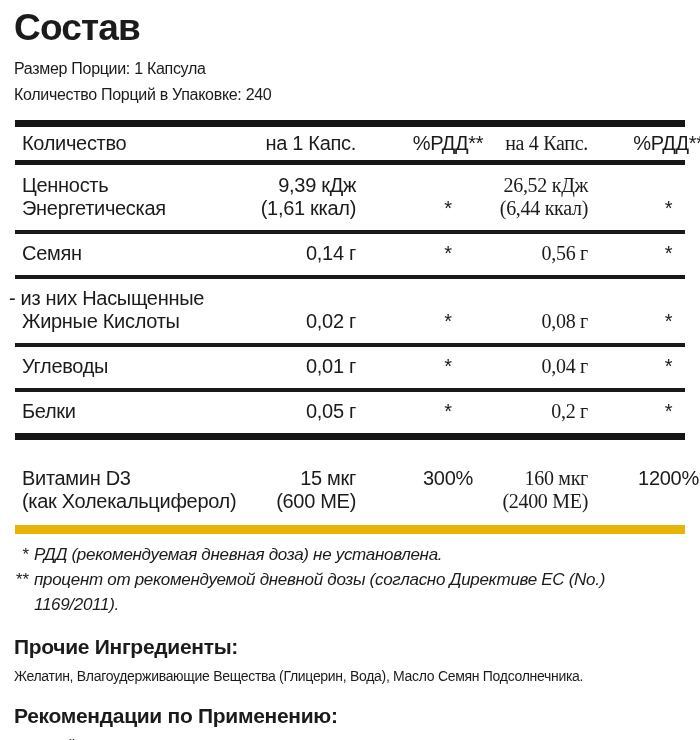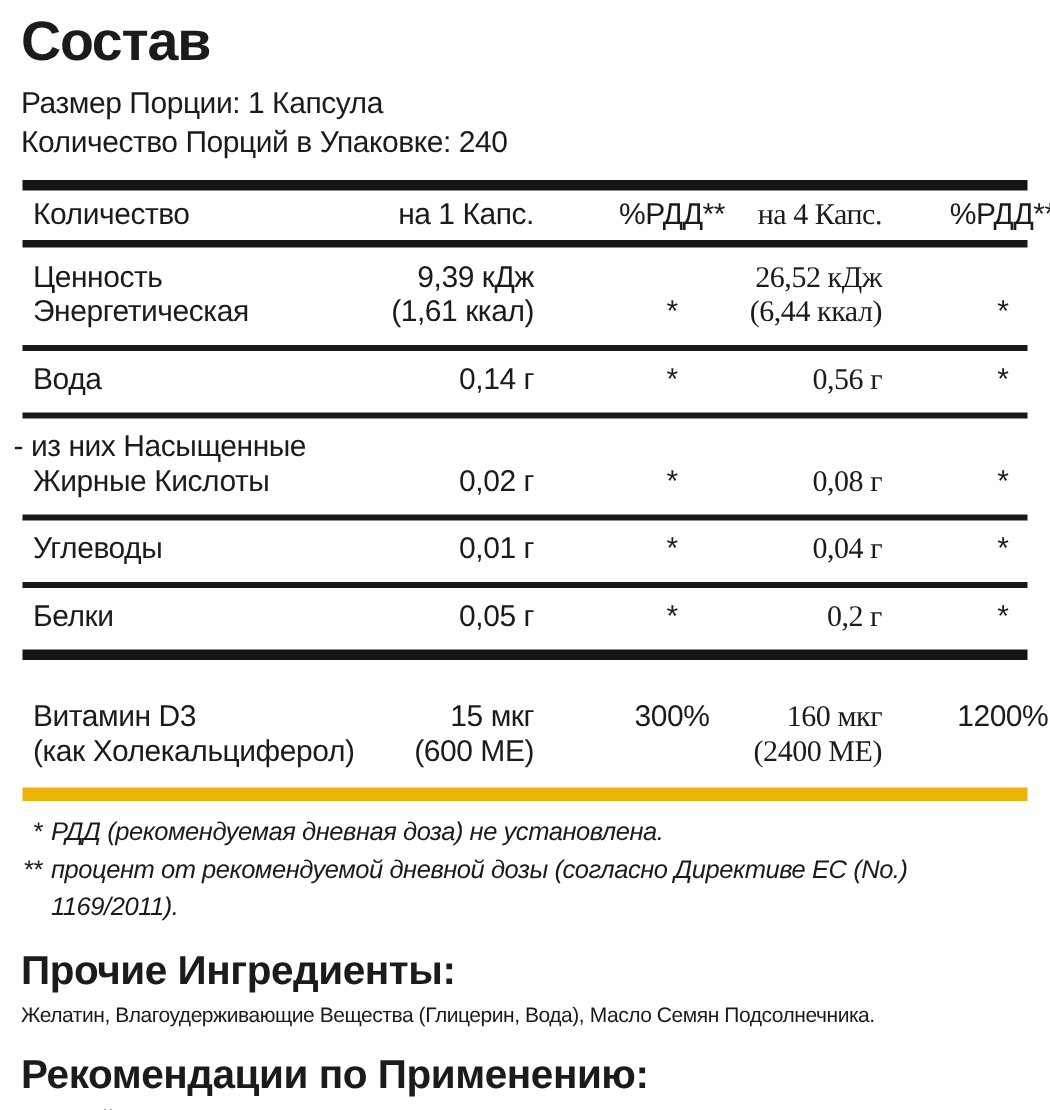--- a/index.html
+++ b/index.html
@@ -12,21 +12,21 @@
   .page { padding: 6px 8px 0 8px; }
 
   .title {
     font-size: 37px;
     font-weight: bold;
     letter-spacing: -0.8px;
     margin: 2px 0 7px 6px;
     line-height: 1.1;
   }
   .serving-line {
-    font-size: 20px;
+    font-size: 16px;
     line-height: 26px;
     margin-left: 6px;
   }
 
   
   .nutri-table {
     margin: 12px 7px 0 7px;           
     border-top: 7px solid #151515;
     border-bottom: 9px solid #eab308;
     font-size: 20px;
@@ -64,21 +64,21 @@
     flex: 0 0 20px;
     text-align: right;
     margin-right: 6px;
   }
 
   
   .section { margin-left: 6px; }
   .section.first  { margin-top: 18px; }
   .section.second { margin-top: 15px; }
   .section-heading {
-    font-size: 27px;
+    font-size: 21px;
     font-weight: bold;
     line-height: 24px;
   }
   .section-text {
     font-size: 14px;
     line-height: 26px;
     margin-top: 4px;
     max-width: 662px;
   }
 </style>
@@ -129,21 +129,21 @@
         <div class="line">(6,44 ккал)</div>
       </div>
       <div class="cell c5">
         <div class="line"></div>
         <div class="line">*</div>
       </div>
     </div>
 
     <div class="row sep pad-std">
       <div class="cell c1">
-          <div class="line">Вода</div>
+          <div class="line">Семян</div>
         </div>
       <div class="cell c2">
           <div class="line">0,14 г</div>
         </div>
       <div class="cell c3">
           <div class="line">*</div>
         </div>
       <div class="cell c4">
           <div class="line">0,56 г</div>
         </div>

